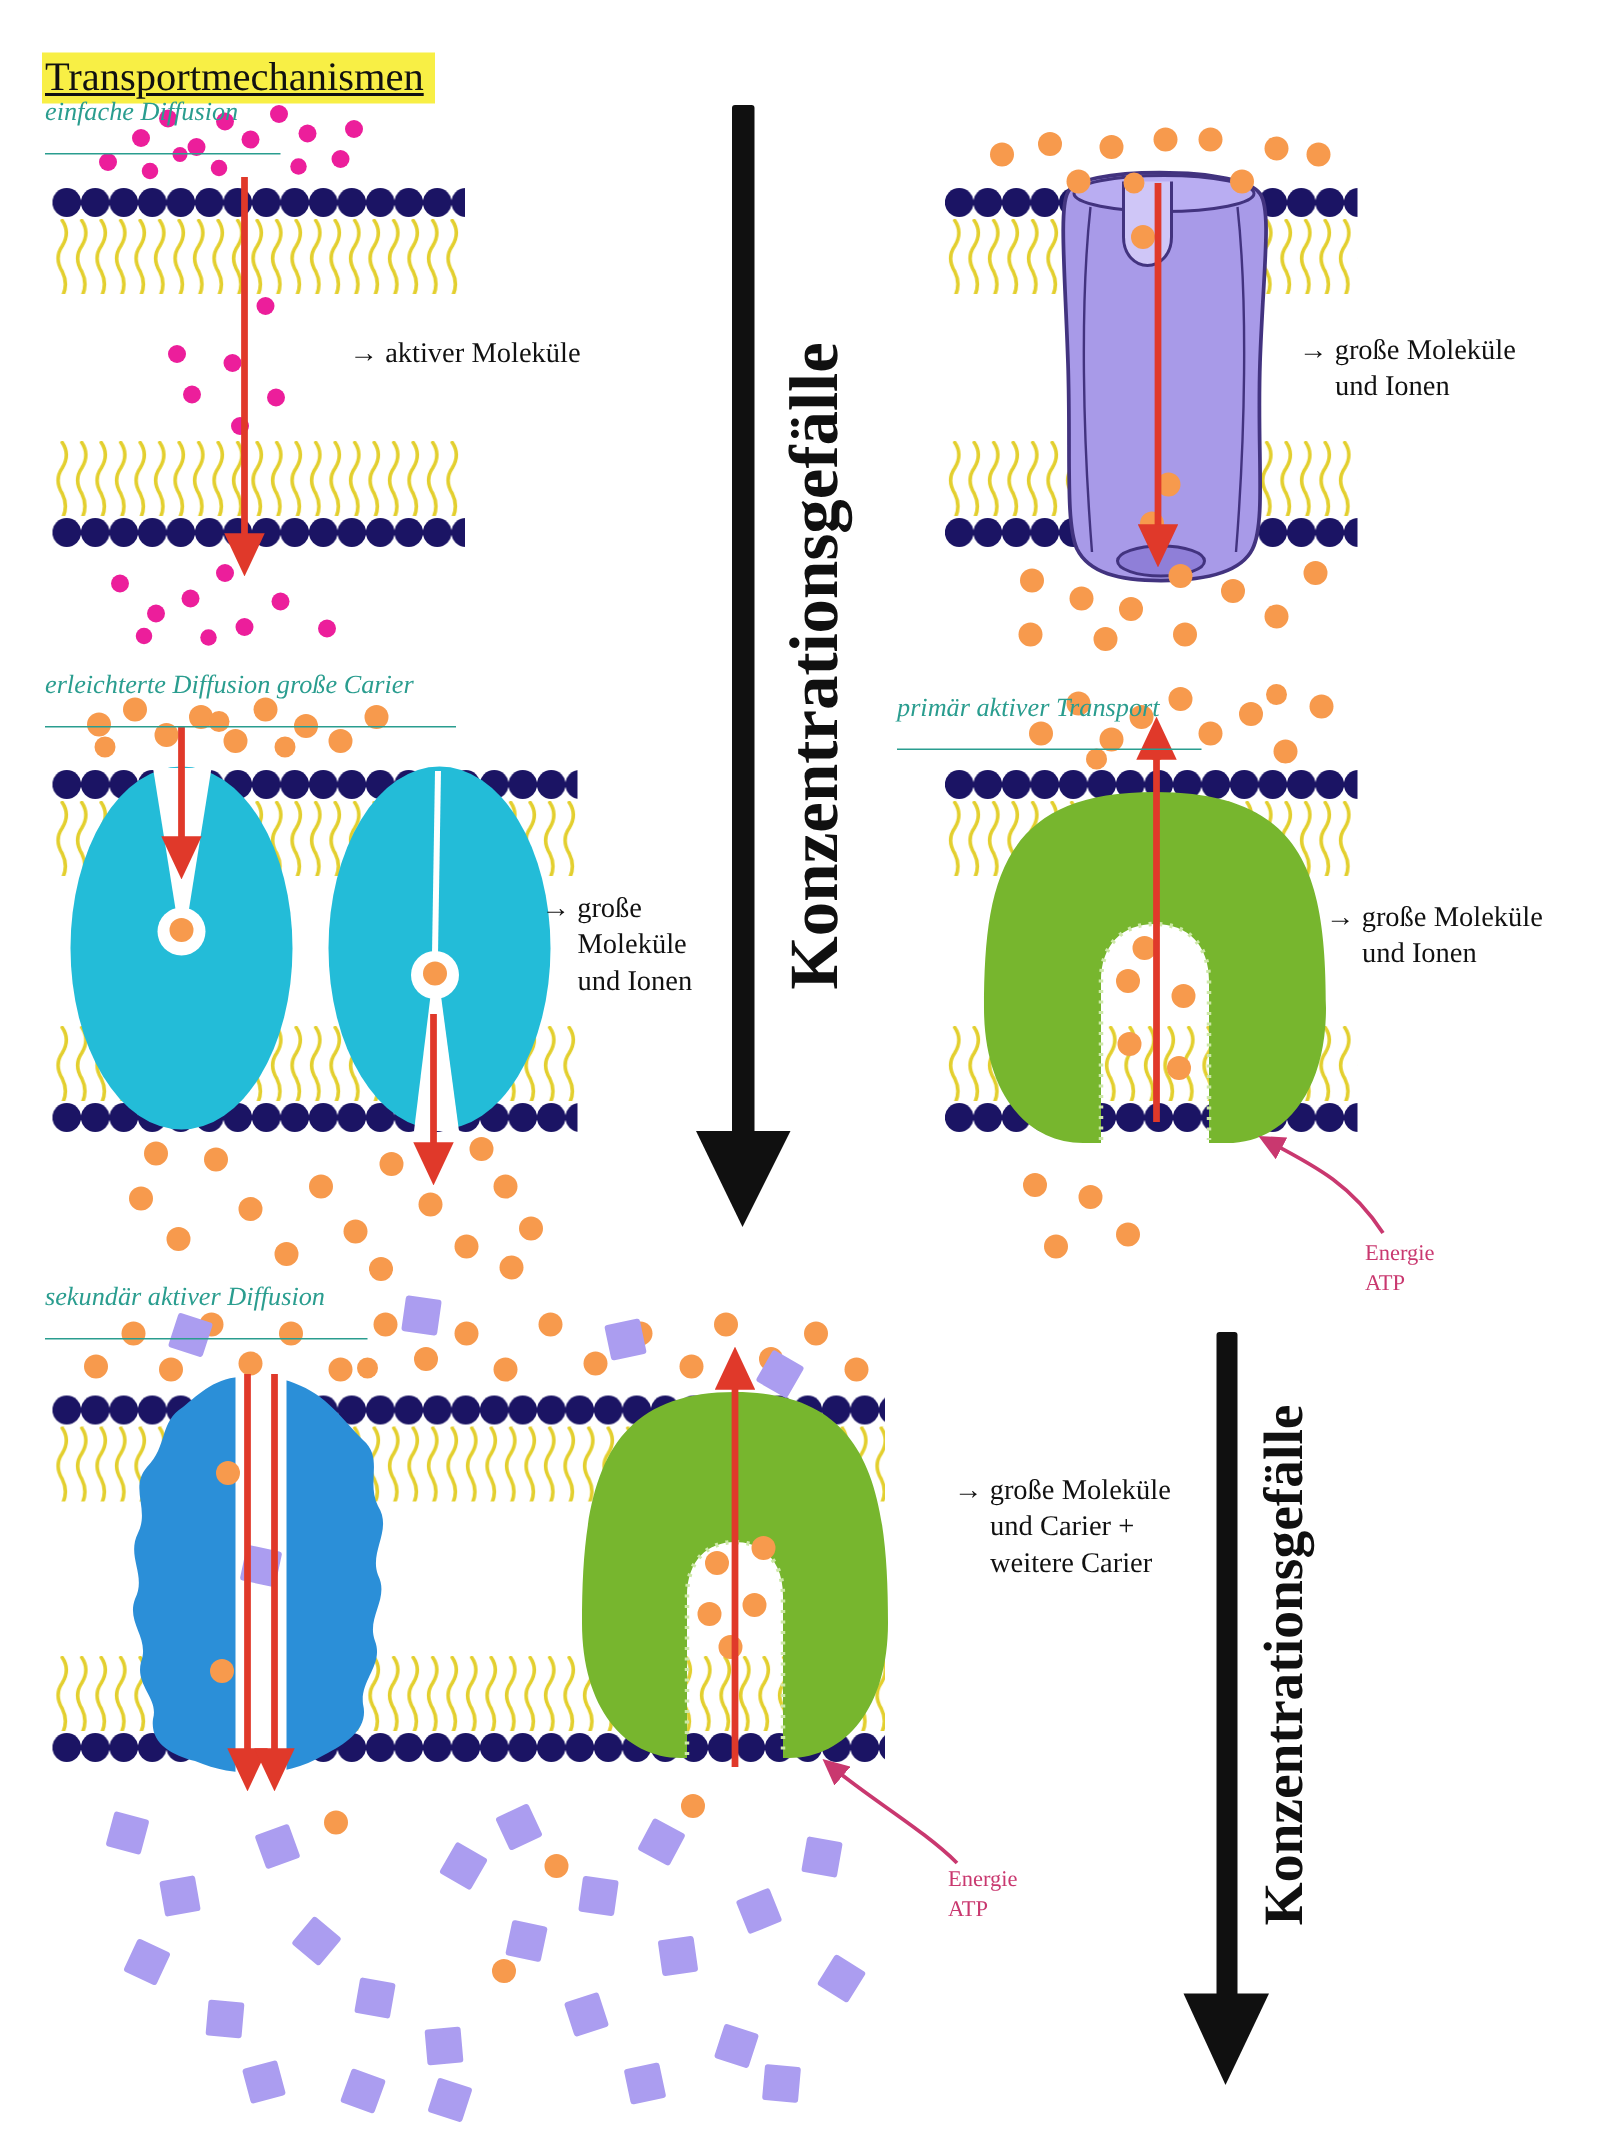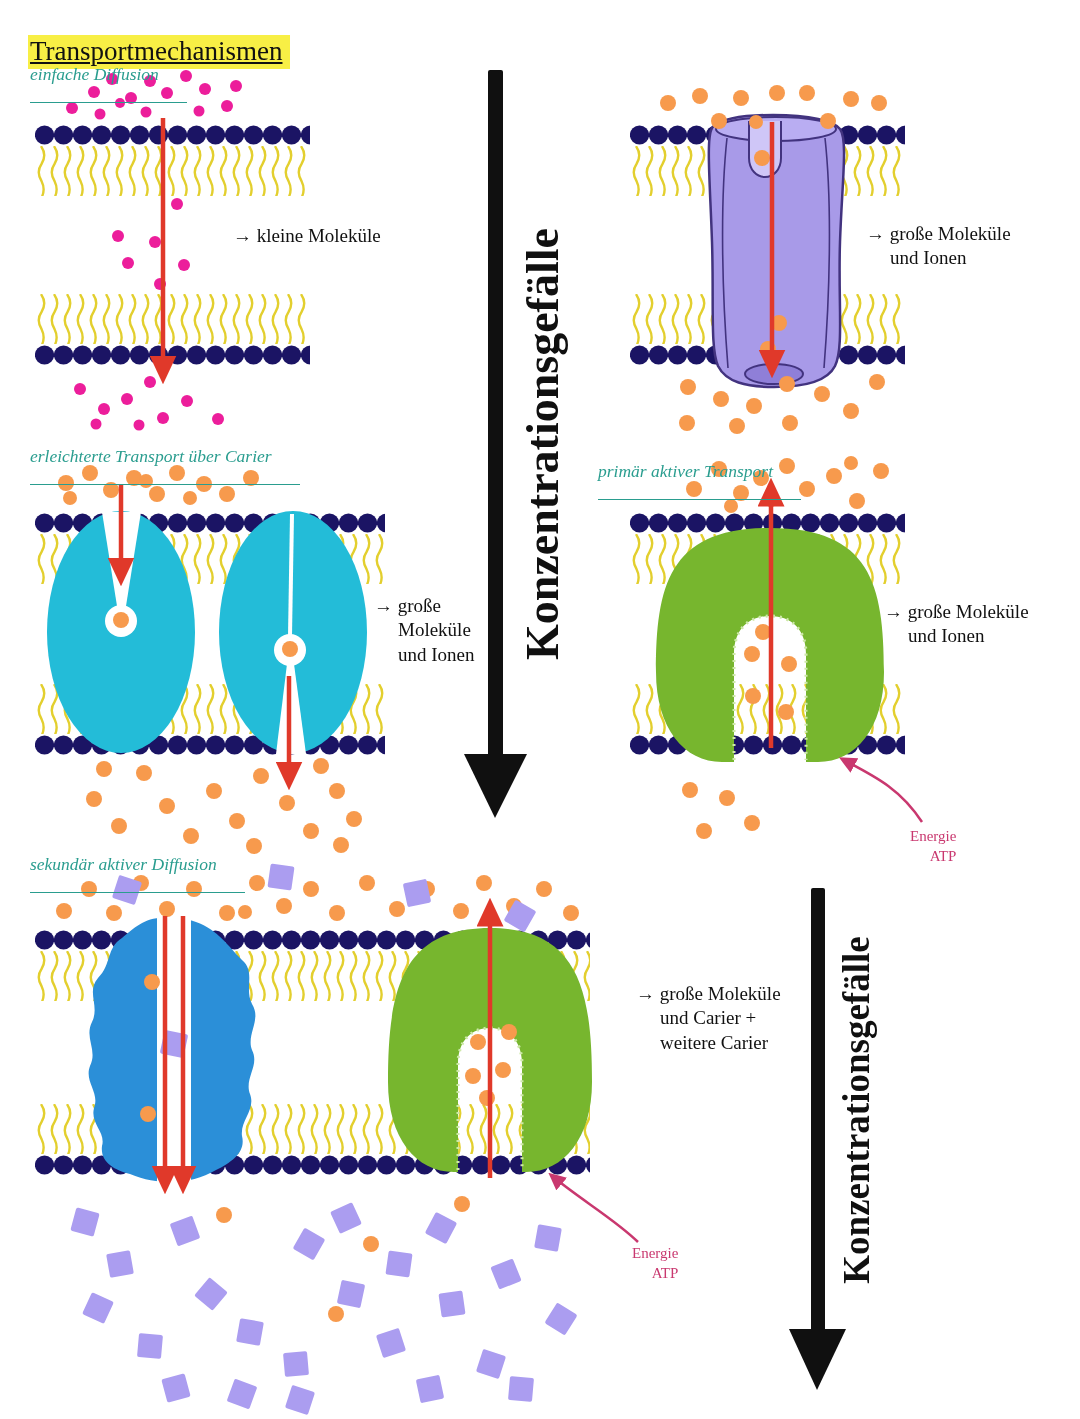--- a/index.html
+++ b/index.html
@@ -13,21 +13,21 @@
   .title {
     font-size:27px; background:#f8ef45; text-decoration:underline;
     padding:1px 8px 2px 2px; color:#111;
   }
   .lbl {
     font-size:17.5px; font-style:italic; color:#2a9d8f;
     border-bottom:1.5px solid #2a9d8f; padding-right:28px; padding-bottom:17px;
   }
   .ann { font-size:19px; line-height:1.28; color:#111; }
   .ann .ind { padding-left:24px; }
-  .energy { font-size:15px; color:#c9386f; line-height:1.3;text-align:right; }
+  .energy { font-size:15px; color:#c9386f; line-height:1.3; }
   .grad {
     font-weight:bold; white-space:nowrap; color:#101010;
     display:flex; align-items:center; justify-content:center;
   }
   .grad.mid { font-size:46px; }
   .grad.right { font-size:37px; }
 </style>
 </head>
 <body>
 
@@ -369,34 +369,34 @@
   </g>
   <g fill="#101010">
     <rect x="811" y="856" width="14" height="444" rx="2"></rect>
     <polygon points="789,1297 846,1297 817,1358"></polygon>
   </g>
 </svg>
 
 <div class="abs title" style="left:28px; top:3px">Transportmechanismen</div>
 
 <div class="abs lbl" style="left:30px; top:32px">einfache Diffusion</div>
-<div class="abs lbl" style="left:30px; top:414px">erleichterte Transport über Carier</div>
+<div class="abs lbl" style="left:30px; top:414px">erleichterte Diffusion große Carier</div>
 <div class="abs lbl" style="left:598px; top:429px">primär aktiver Transport</div>
 <div class="abs lbl" style="left:30px; top:822px">sekundär aktiver Diffusion</div>
 
 <div class="abs ann" style="left:233px; top:192px">
-  <div>→ kleine Moleküle</div>
+  <div>→ aktiver Moleküle</div>
 </div>
 
 <div class="abs ann" style="left:866px; top:190px">
   <div>→ große Moleküle</div>
   <div class="ind">und Ionen</div>
 </div>
 
-<div class="abs ann" style="left:374px; top:562px">
+<div class="abs ann" style="left:361px; top:562px">
   <div>→ große</div>
   <div class="ind">Moleküle</div>
   <div class="ind">und Ionen</div>
 </div>
 
 <div class="abs ann" style="left:884px; top:568px">
   <div>→ große Moleküle</div>
   <div class="ind">und Ionen</div>
 </div>
 

